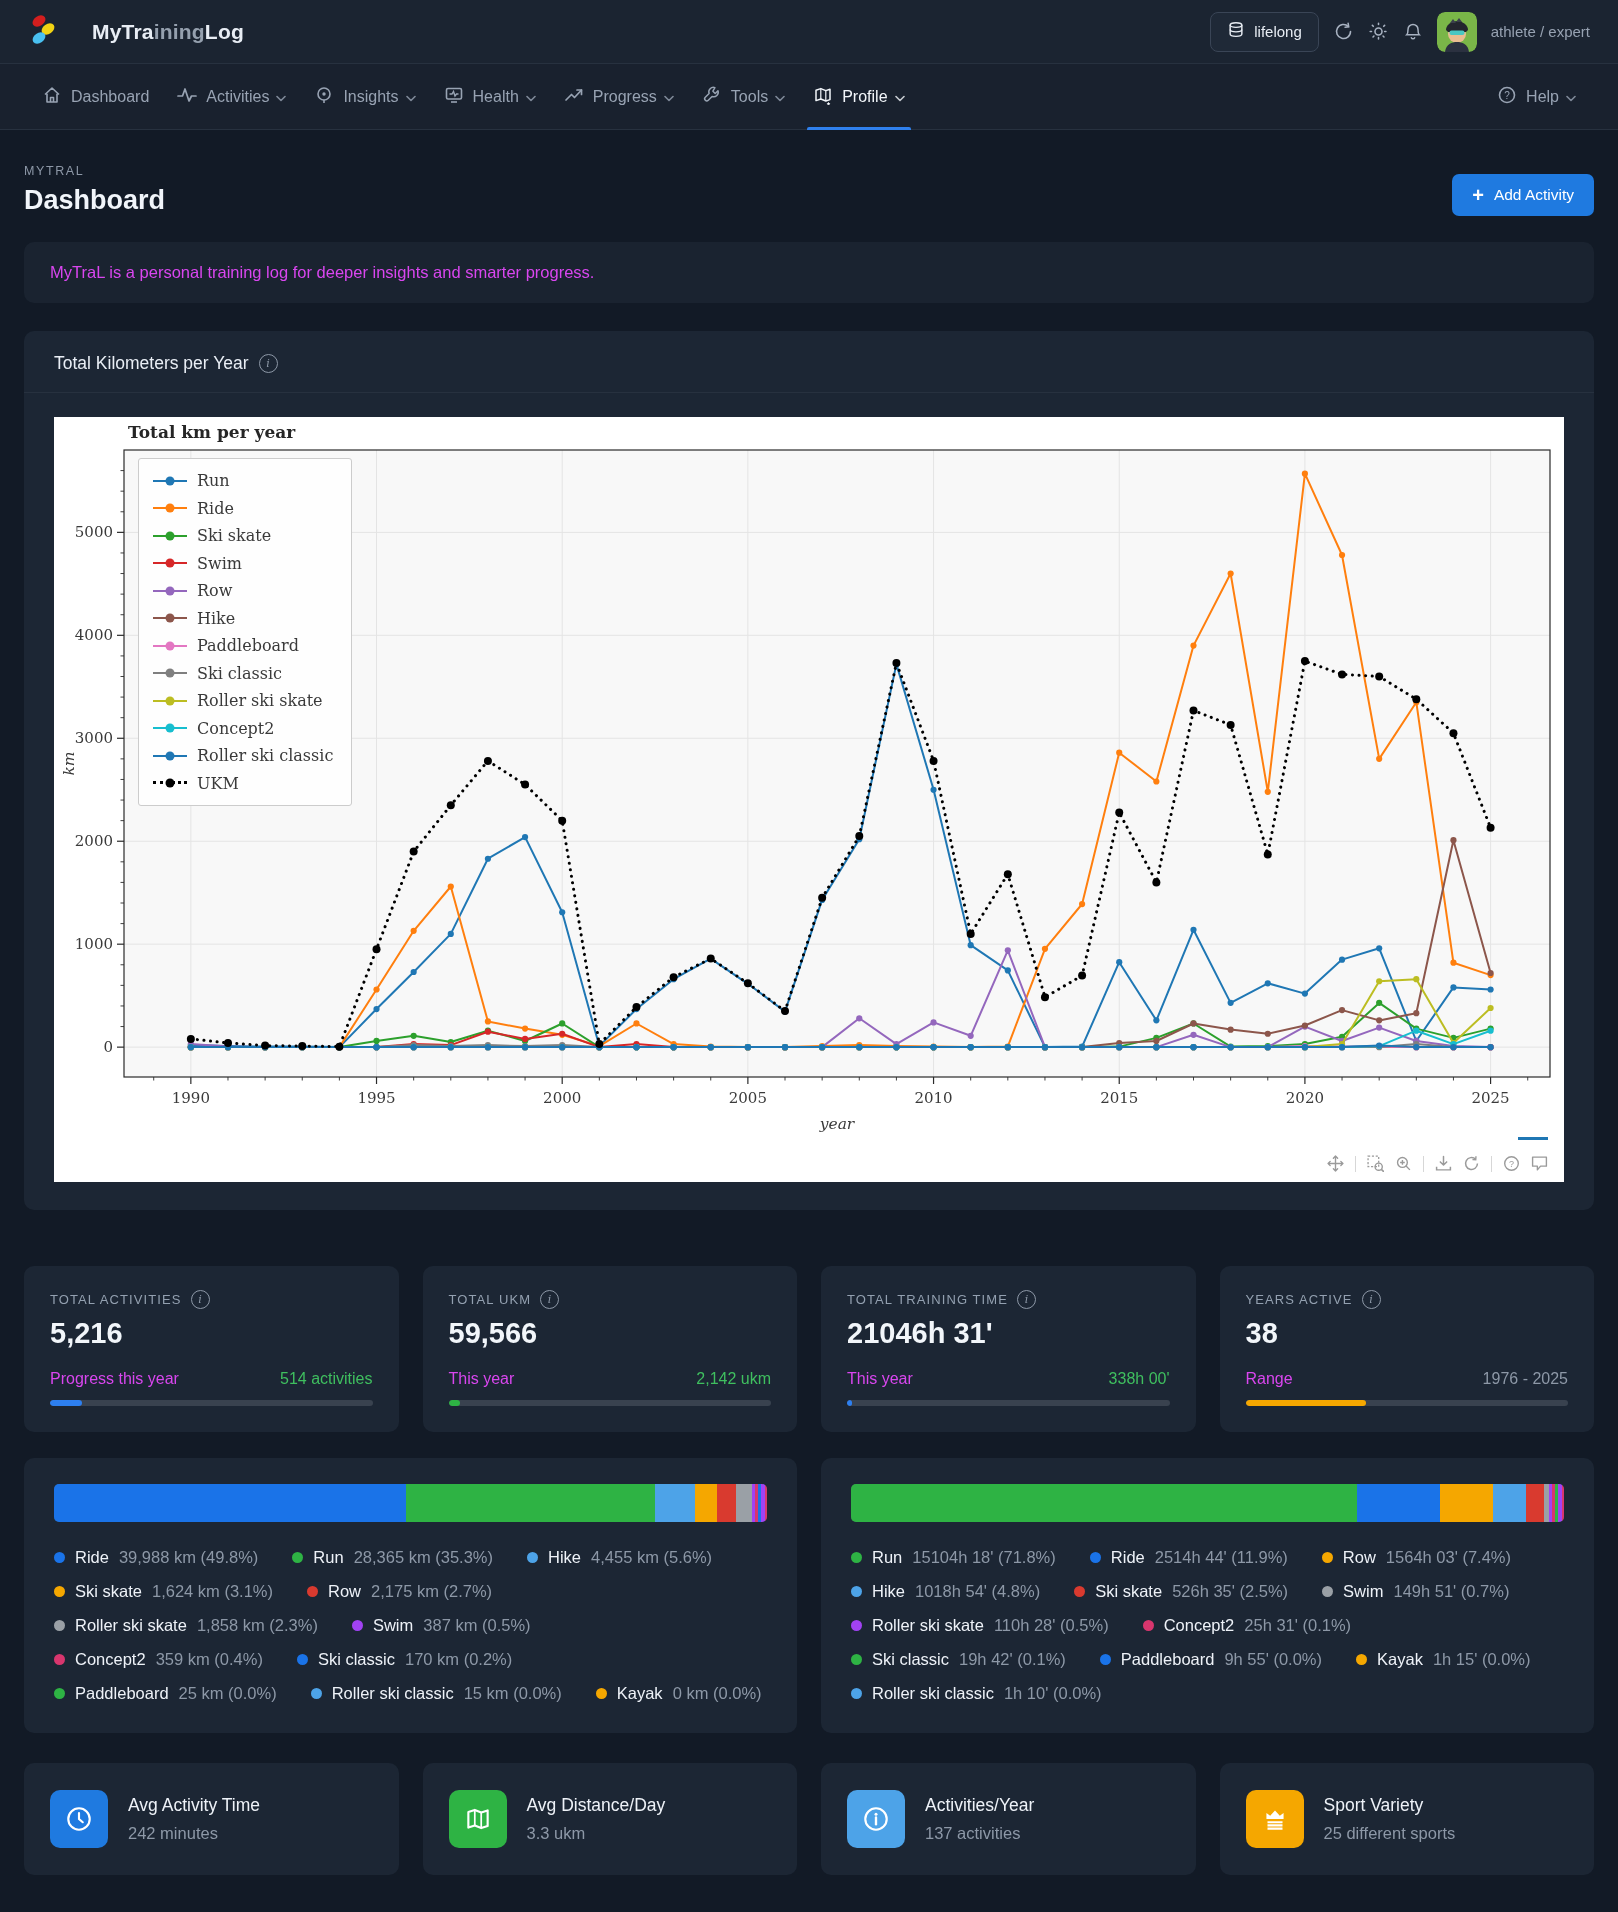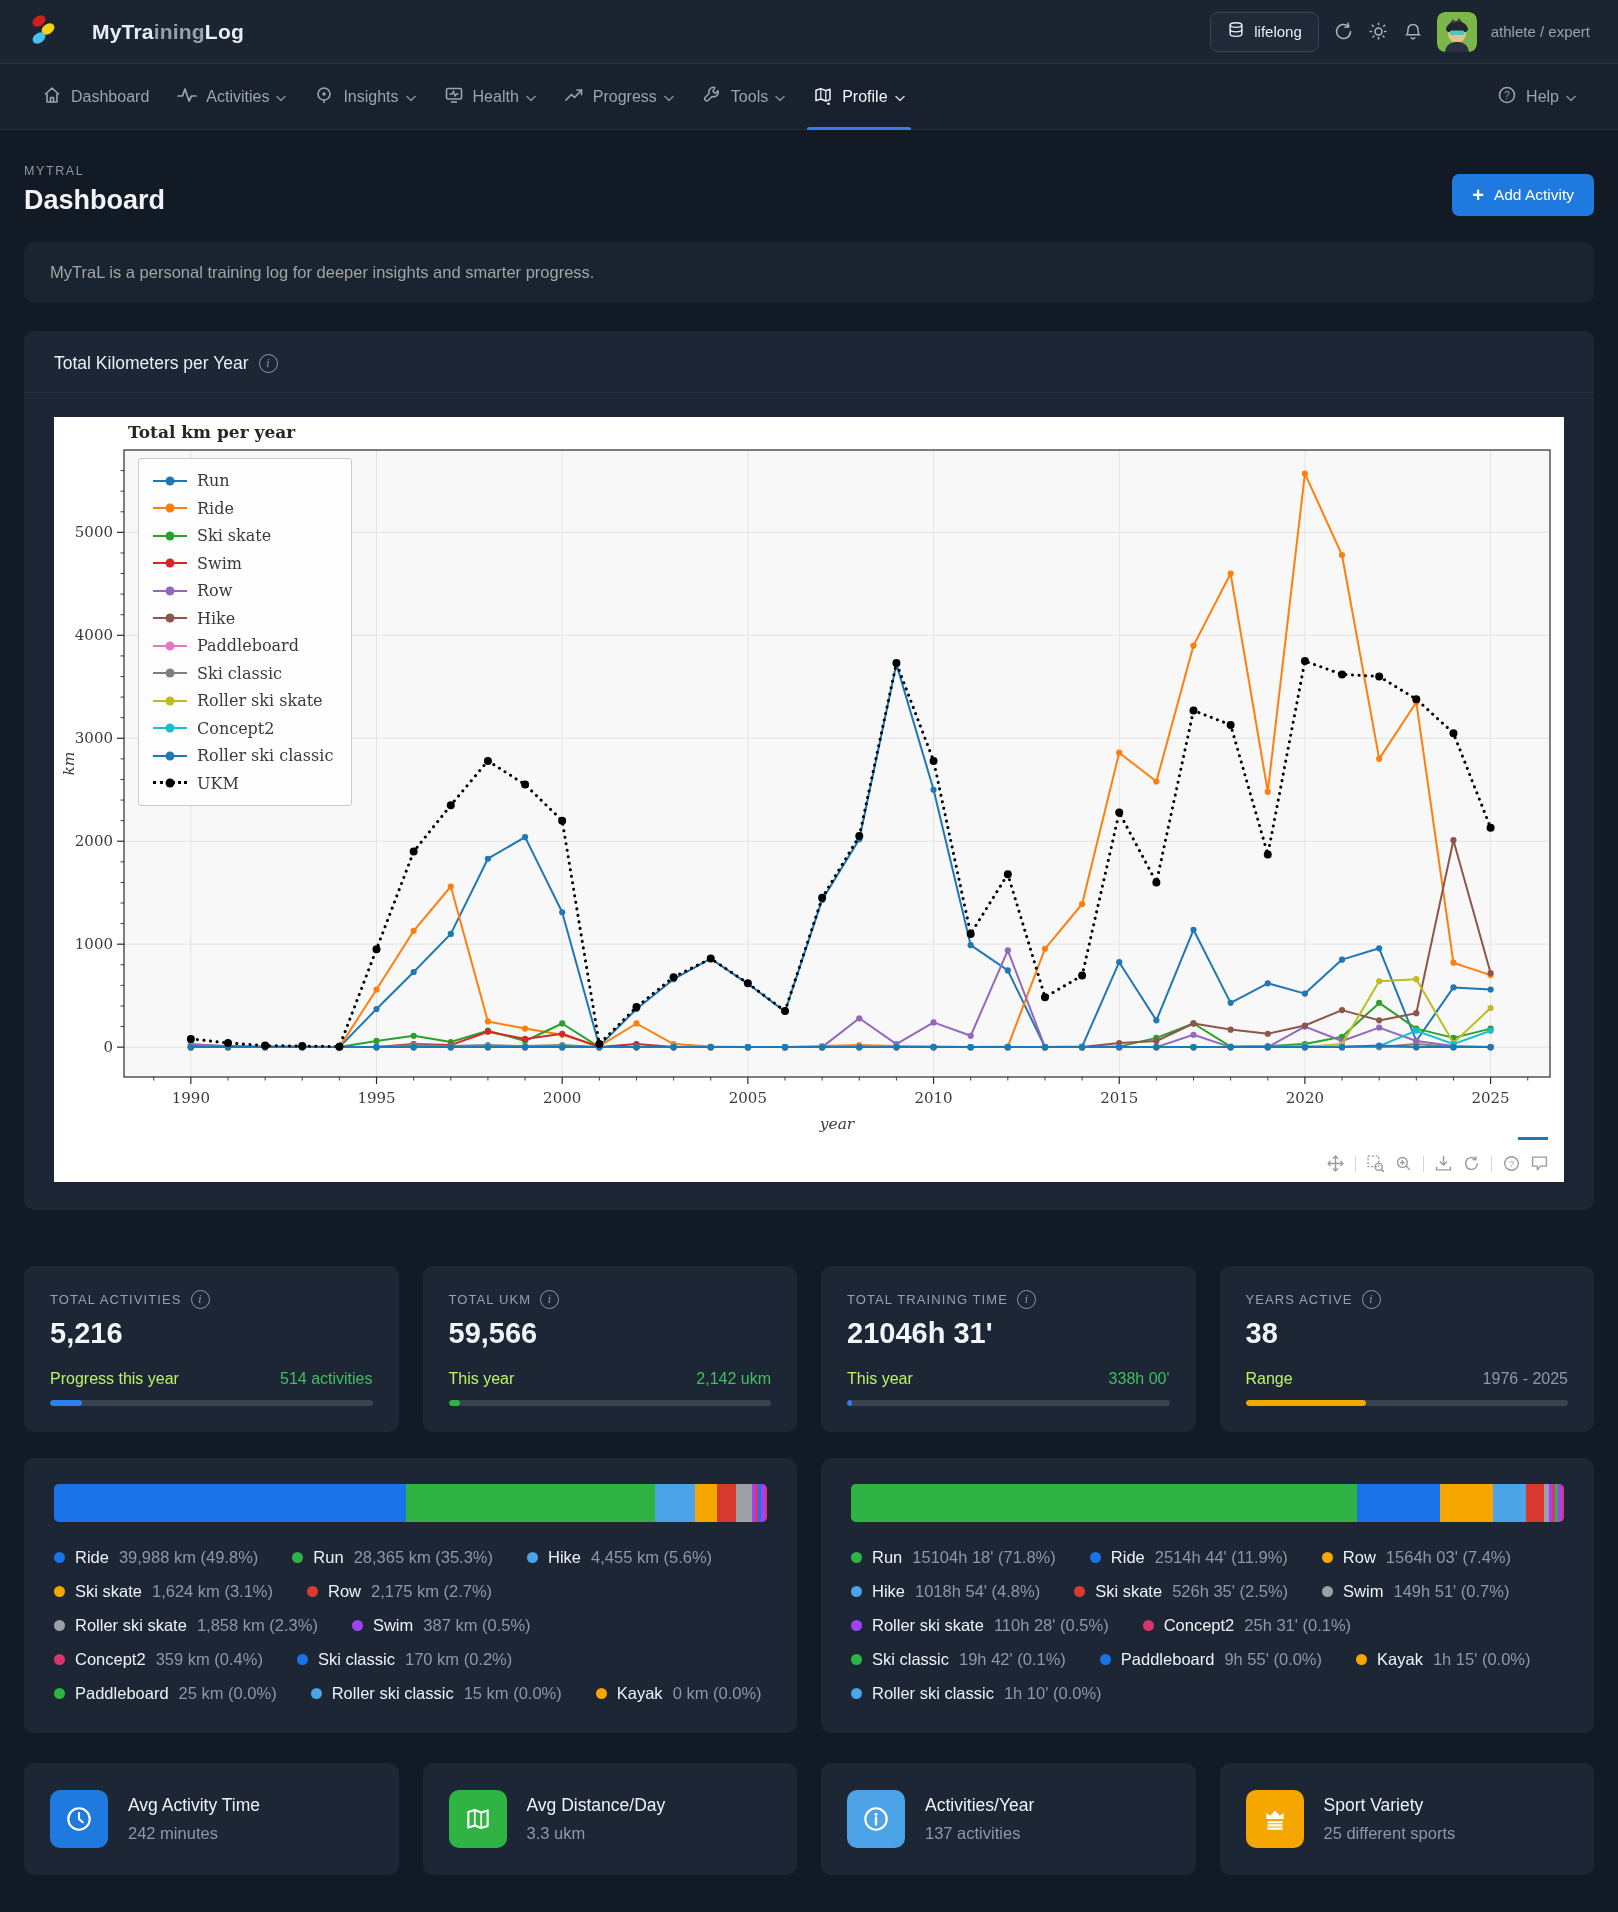--- a/index.html
+++ b/index.html
@@ -49,21 +49,21 @@
   .eyebrow { color:#8d98a7; font-size:12.5px; letter-spacing:1.6px; margin-bottom:7px; }
   h1 { font-size:27px; color:#f1f5fa; }
   .add-btn {
     margin-left:auto; background:#1f7ae0; color:#fff; border:none; border-radius:7px;
     height:42px; padding:0 20px; font-size:15.5px; display:flex; align-items:center; gap:10px;
     cursor:pointer; margin-top:8px;
   }
   .add-btn .plus { font-size:20px; font-weight:bold; line-height:1; }
   .banner {
     margin-top:26px; background:#1a2330; border-radius:10px; padding:21px 26px;
-    color:#a3a3a3; font-size:16.5px;
+    color:#d946ef; font-size:16.5px;
   }
   .card { background:#1c2634; border-radius:10px; }
   .card-head {
     display:flex; align-items:center; gap:10px; padding:22px 30px 18px;
     font-size:17.5px; color:#e9eef5; border-bottom:1px solid #27313f;
   }
   .info-dot {
     width:19px; height:19px; border-radius:50%; border:1.5px solid #8d98a7; color:#8d98a7;
     font-size:11px; display:inline-flex; align-items:center; justify-content:center;
     font-family:"DejaVu Serif",serif; font-style:italic;
@@ -89,21 +89,21 @@
   .plot-toolbar .tb { display:flex; align-items:center; cursor:pointer; }
   .tb-sep { width:1px; height:16px; background:#d7d7d7; }
   .toolbar-accent { position:absolute; right:16px; bottom:42px; width:30px; height:3px; background:#1f77b4; }
   
   .stats-grid { margin-top:56px; display:grid; grid-template-columns:repeat(4,1fr); gap:24px; }
   .stat-card { background:#1c2634; border-radius:10px; padding:24px 26px 26px; height:166px; display:flex; flex-direction:column; }
   .stat-label-row { display:flex; align-items:center; gap:9px; }
   .stat-label { color:#93a0b0; font-size:13px; letter-spacing:1.1px; }
   .stat-value { font-size:29px; font-weight:bold; color:#f2f6fa; margin-top:8px; }
   .stat-sub { display:flex; align-items:baseline; margin-top:auto; font-size:16px; }
-  .stat-sub .l { color:#bef264; }
+  .stat-sub .l { color:#d946ef; }
   .stat-sub .r { margin-left:auto; }
   .stat-sub .r.green { color:#3fbf5f; }
   .stat-sub .r.gray { color:#8d98a7; }
   .pbar { margin-top:12px; height:6px; border-radius:3px; background:#39424f; overflow:hidden; }
   .pbar > div { height:100%; border-radius:3px; }
   
   .dist-grid { margin-top:26px; display:grid; grid-template-columns:1fr 1fr; gap:24px; }
   .dist-body { padding:26px 30px 30px; }
   .dist-bar { height:38px; border-radius:5px; overflow:hidden; display:flex; background:#39424f; }
   .dist-bar > div { height:100%; }

